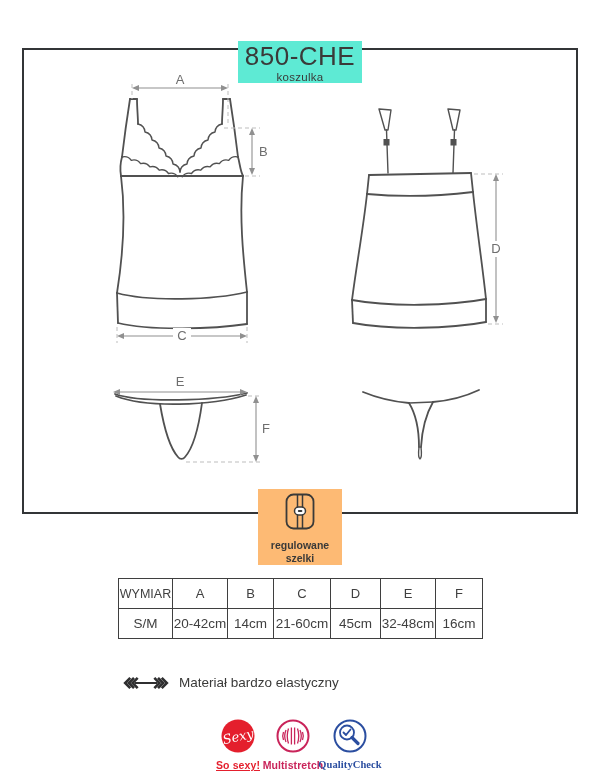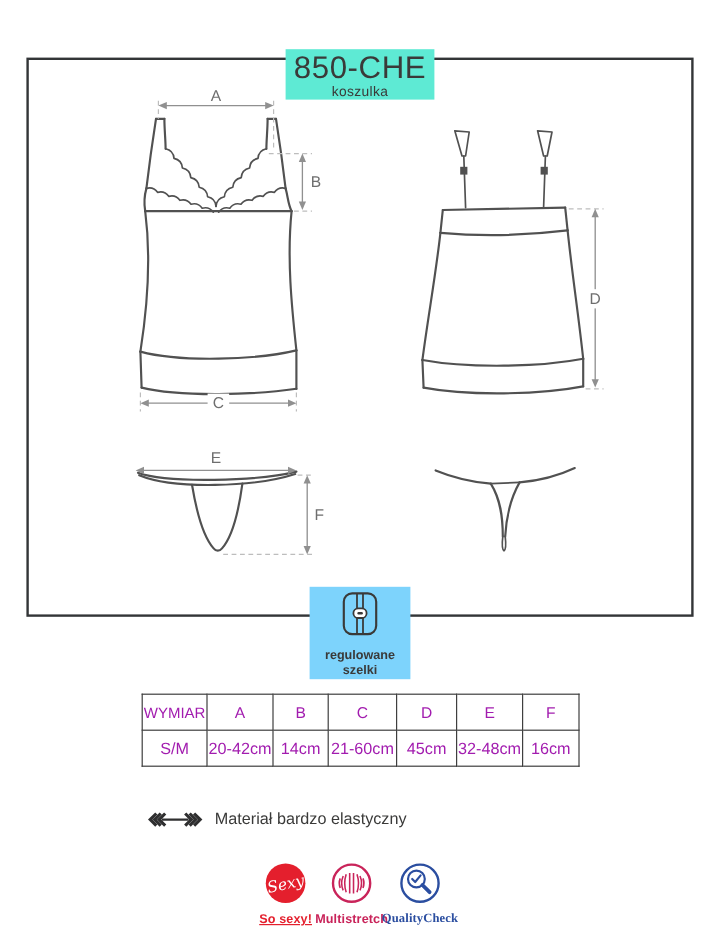--- a/index.html
+++ b/index.html
@@ -15,27 +15,27 @@
   .title-block .subtitle{font-size:11.5px;color:#3a3a39;letter-spacing:.3px;margin-top:0;}
   
   .diagram{position:absolute;left:0;top:0;z-index:2;pointer-events:none;}
   .outline{fill:none;stroke:#515151;stroke-width:1.8;stroke-linecap:round;stroke-linejoin:round;}
   .dimline{fill:none;stroke:#909090;stroke-width:1.1;}
   .dimdash{fill:none;stroke:#bdbdbd;stroke-width:1;stroke-dasharray:4 3;}
   .dimarrow{fill:#909090;stroke:none;}
   .dimtext{font-family:"Liberation Sans",sans-serif;font-size:13px;fill:#6e6e6e;}
   .labelbg{fill:#ffffff;stroke:none;}
   
-  .strap-block{position:absolute;left:258px;top:489px;width:84px;background:#7dd3fc;
+  .strap-block{position:absolute;left:258px;top:489px;width:84px;background:#fdba74;
                text-align:center;z-index:3;padding-top:4px;}
   .strap-block .strap-label{font-size:10.5px;font-weight:bold;line-height:1.22;color:#3a3a39;margin-top:4px;}
   
   .size-table{position:absolute;left:118px;top:578px;border-collapse:collapse;table-layout:fixed;z-index:2;}
   .size-table td,.size-table th{border:1px solid #3f3f3f;text-align:center;vertical-align:middle;
-        height:29px;padding:0;font-weight:normal;color:#a21caf;font-size:13.5px;}
+        height:29px;padding:0;font-weight:normal;color:#404040;font-size:13.5px;}
   .size-table th{font-size:13px;}
   .size-table .wymiar{font-size:12.5px;}
   
   .material-note{position:absolute;left:121px;top:675px;display:flex;gap:8px;z-index:2;}
   .material-note .note-text{font-size:13.5px;color:#3a3a39;}
   
   .badges{position:absolute;left:0;top:718px;width:600px;z-index:2;}
   .badge{position:absolute;width:84px;text-align:center;}
   .badge-sexy{left:196px;} .badge-multi{left:251px;} .badge-quality{left:308px;}
   .badge .badge-label{font-size:10.5px;font-weight:bold;margin-top:1px;letter-spacing:.1px;}

